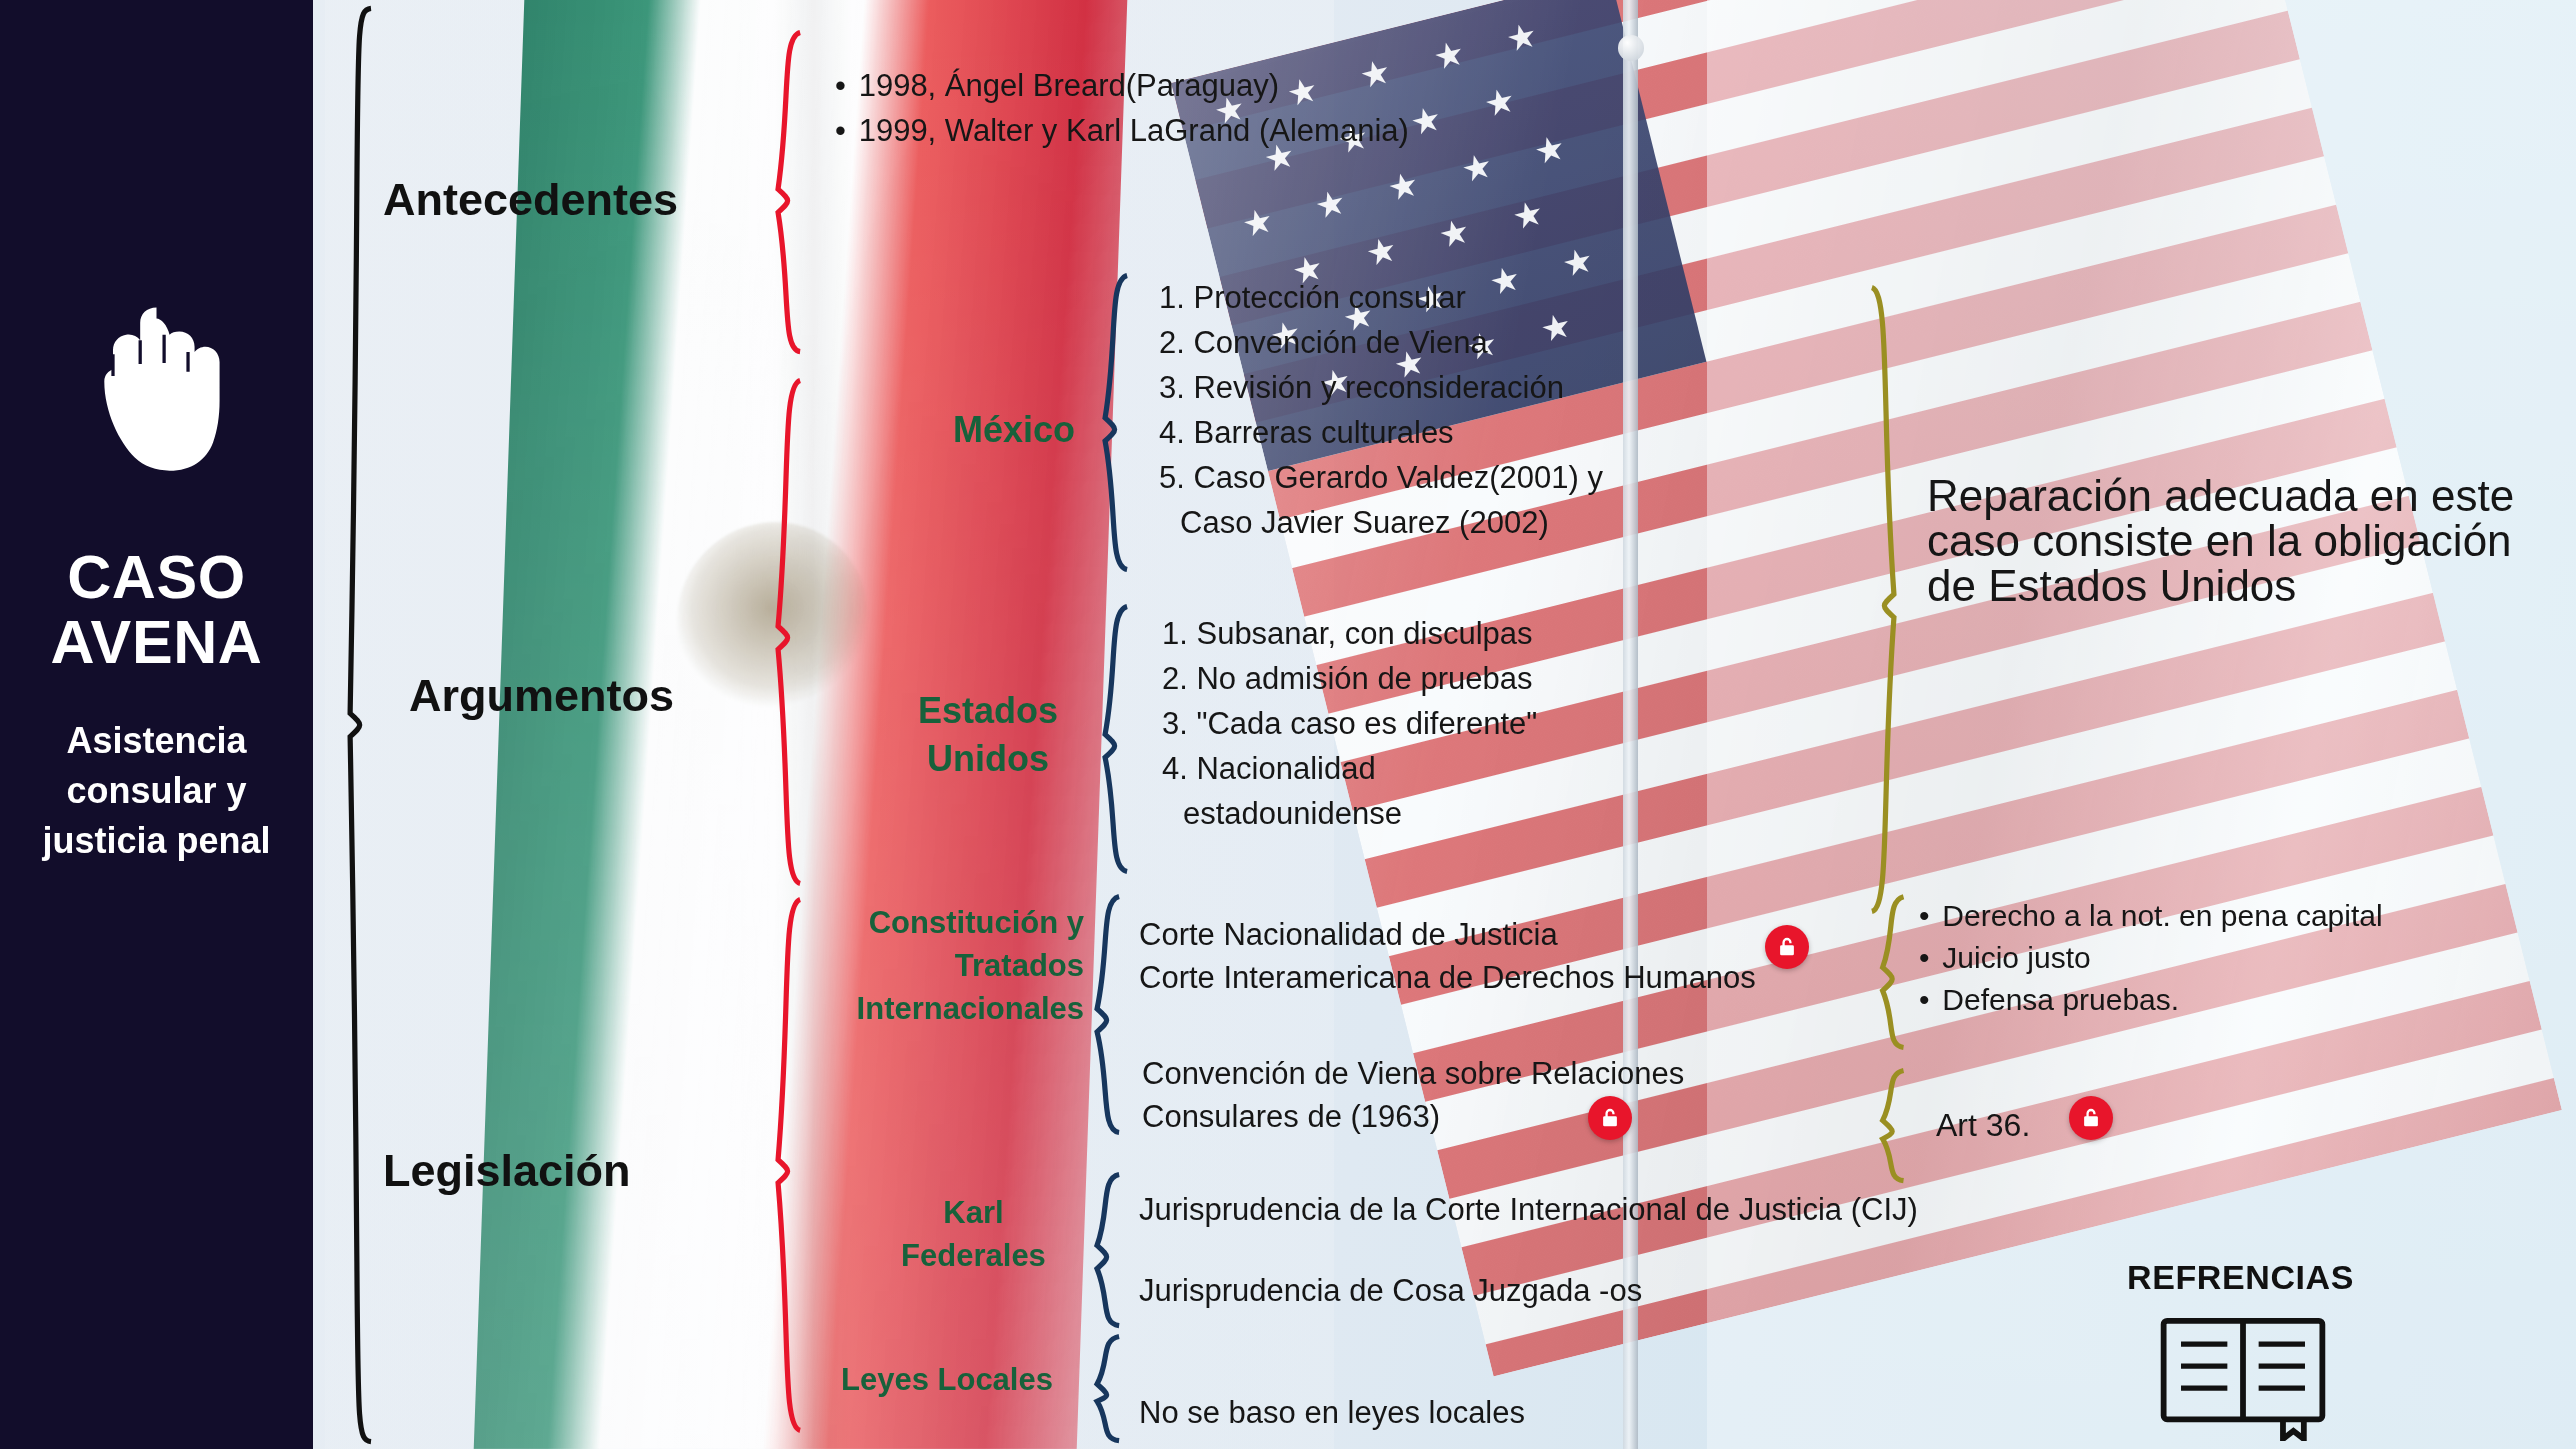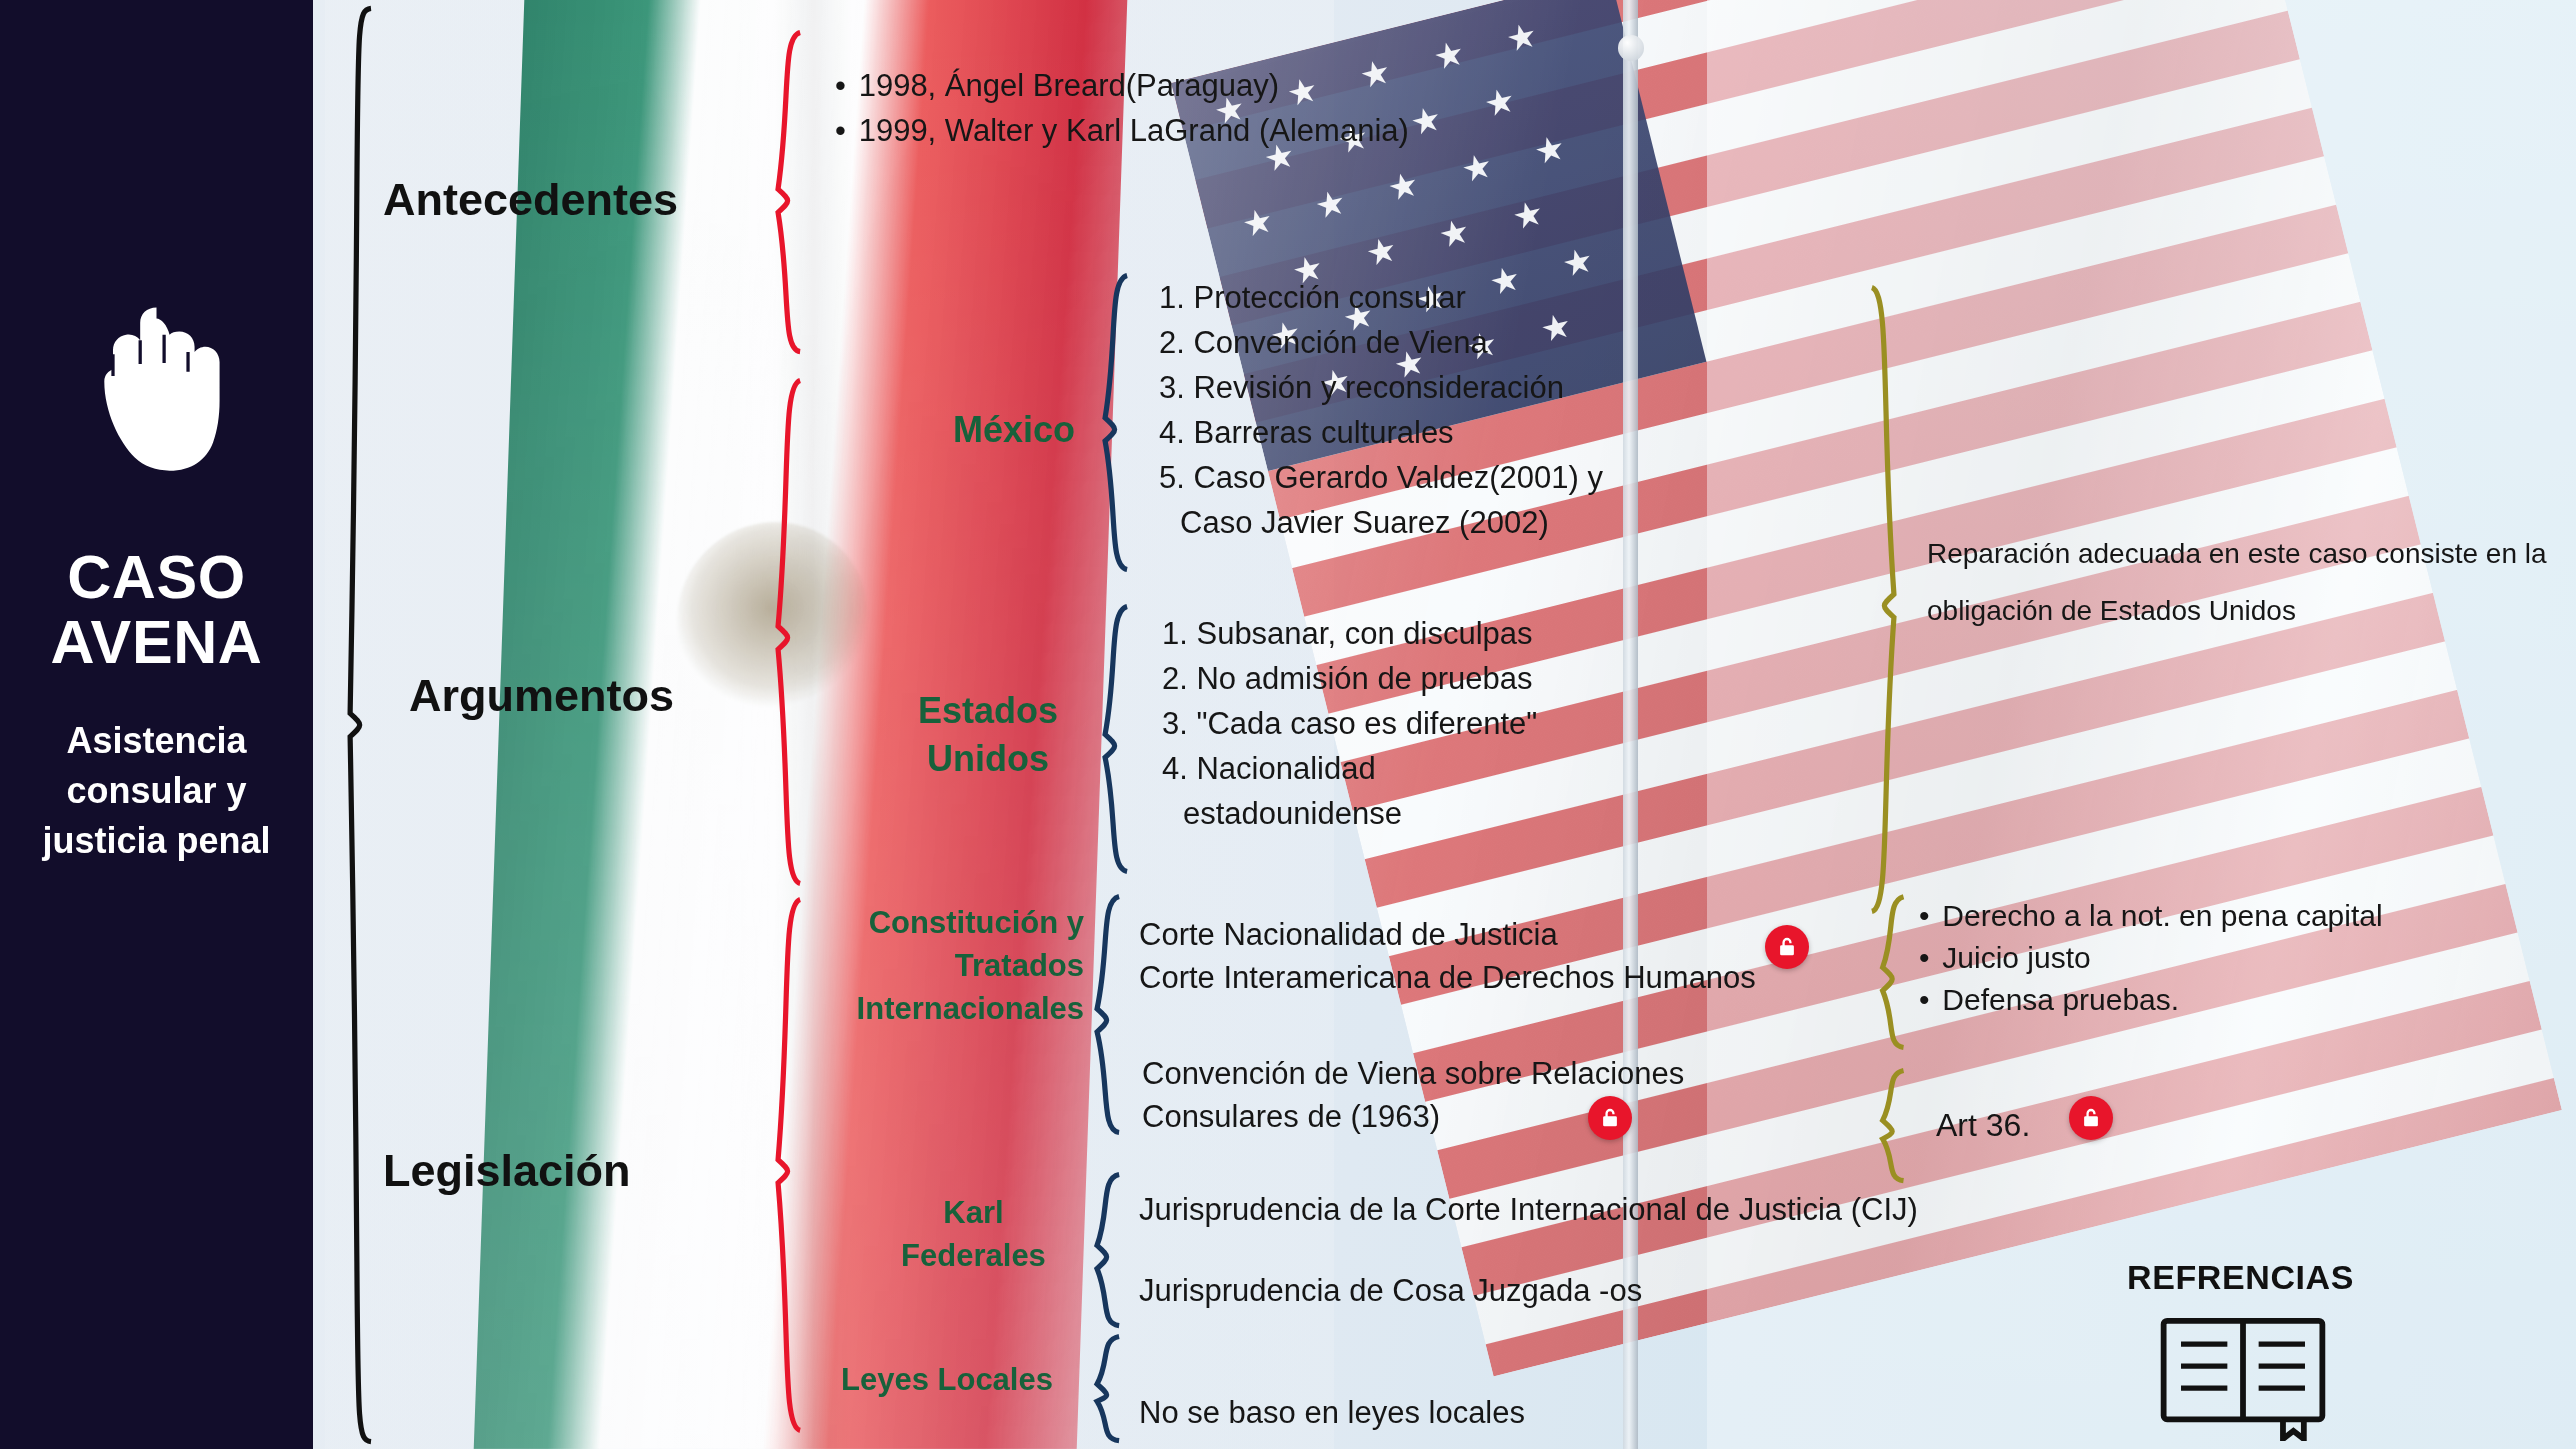--- a/index.html
+++ b/index.html
@@ -236,21 +236,21 @@
   <svg class="brace" style="left:1090px;top:1333px;width:35px;height:110px" viewBox="0 0 60 190">
     <path d="M50 6 C18 12 34 50 12 88 C34 108 34 108 12 118 C34 152 18 182 50 186" fill="none" stroke="#17365d" stroke-width="9"></path>
   </svg>
 
   <div class="body" style="left:1139px;top:1391px;">No se baso en leyes locales</div>
 
   <svg class="brace" style="left:1866px;top:284px;width:35px;height:632px" viewBox="0 0 60 1090">
     <path d="M10 6 C42 16 26 230 48 535 C26 555 26 555 48 575 C26 880 42 1074 10 1082" fill="none" stroke="#9a8f22" stroke-width="9"></path>
   </svg>
 
-  <div class="body" style="left:1927px;top:525px;width:626px;font-size:28px;line-height:57px;">Reparación adecuada en este caso consiste en la obligación de Estados Unidos</div>
+  <div class="body" style="left:1927px;top:473px;width:626px;font-size:44px;line-height:45px;">Reparación adecuada en este caso consiste en la obligación de Estados Unidos</div>
 
   <svg class="brace" style="left:1878px;top:893px;width:29px;height:157px" viewBox="0 0 50 270">
     <path d="M44 6 C14 14 30 70 8 128 C30 148 30 148 8 168 C30 220 14 262 44 266" fill="none" stroke="#9a8f22" stroke-width="9"></path>
   </svg>
 
   <div class="bullets" style="left:1919px;top:887px;font-size:30px;line-height:42px;">
     <div class="dot">Derecho a la not. en pena capital</div>
     <div class="dot">Juicio justo</div>
     <div class="dot">Defensa pruebas.</div>
   </div>

